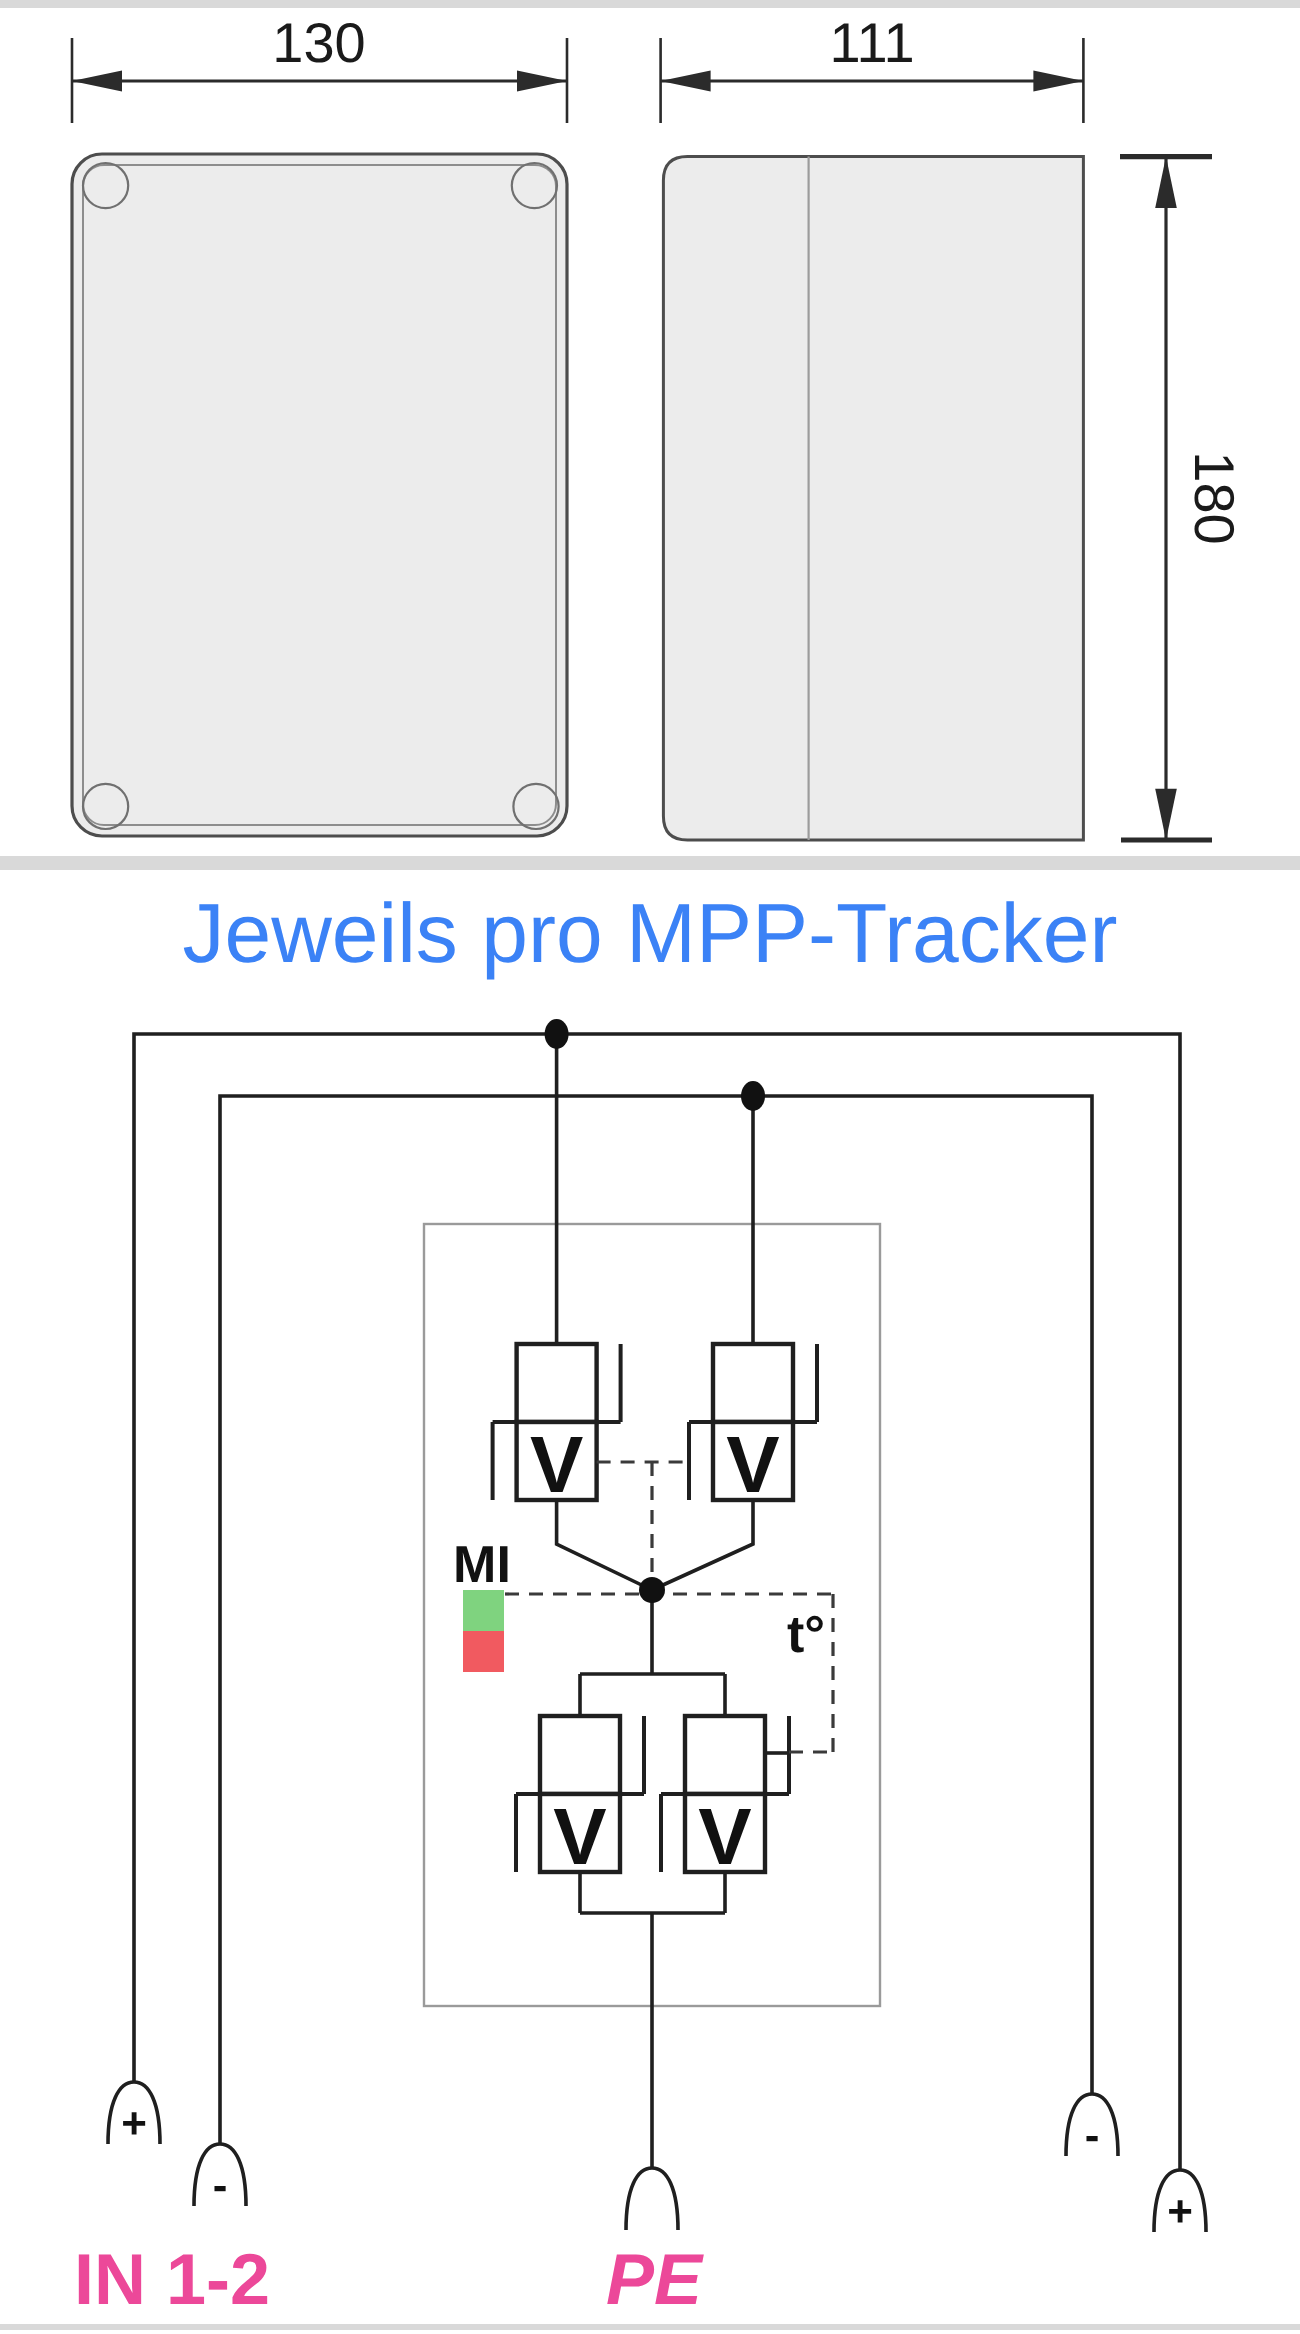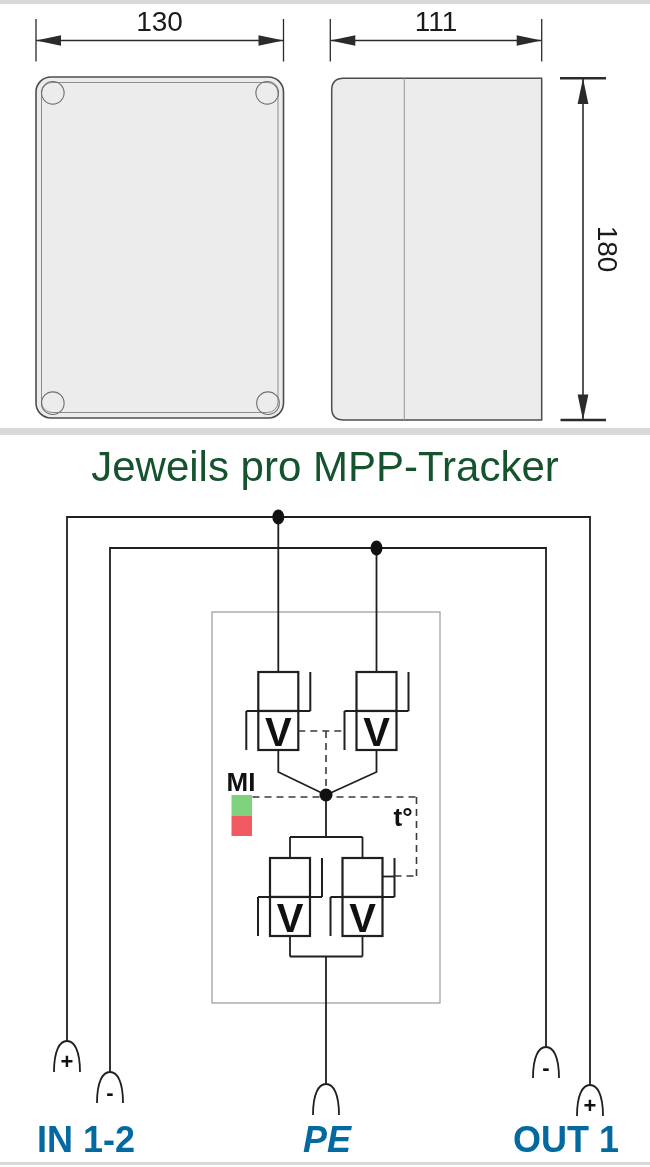--- a/index.html
+++ b/index.html
@@ -5,23 +5,23 @@
   html,body{margin:0;padding:0;background:#fff;}
   .page{position:relative;width:650px;height:1165px;background:#ffffff;overflow:hidden;
         font-family:"Liberation Sans","DejaVu Sans",sans-serif;color:#1a1a1a;}
   .sep{position:absolute;left:0;width:650px;background:#d9d9d9;}
   .sep.top{top:0;height:4px;}
   .sep.mid{top:428px;height:7px;}
   .sep.bot{top:1162px;height:5px;}
   .dim-svg{position:absolute;top:0;left:0;}
   .circuit-svg{position:absolute;top:490px;left:0;}
   .title{position:absolute;top:443px;left:0;width:650px;text-align:center;
-         font-size:42px;font-weight:400;letter-spacing:0;color:#14532d;}
+         font-size:42px;font-weight:400;letter-spacing:0;color:#3b82f6;}
   .term-label{position:absolute;top:1122px;width:160px;text-align:center;
-              font-size:36px;font-weight:700;color:#0369a1;line-height:1;}
+              font-size:36px;font-weight:700;color:#ec4899;line-height:1;}
   .term-label.in{left:6px;}
   .term-label.pe{left:247px;font-style:italic;}
   .term-label.out{left:486px;}
   svg text{font-family:"Liberation Sans","DejaVu Sans",sans-serif;fill:#111;}
   text.dimnum{font-size:28px;font-weight:400;fill:#1a1a1a;}
   text.vlabel{font-size:40px;font-weight:700;}
   text.small-bold{font-size:26px;font-weight:700;}
   text.sign{font-size:22px;font-weight:700;}
 </style>
 </head>
@@ -146,16 +146,15 @@
       <path d="M577 1116 C577 1095 582.5 1085 590 1085 C597.5 1085 603 1095 603 1116"></path>
     </g>
     <text class="sign" x="67" y="1069" text-anchor="middle">+</text>
     <text class="sign" x="110" y="1100" text-anchor="middle">-</text>
     <text class="sign" x="546" y="1075" text-anchor="middle">-</text>
     <text class="sign" x="590" y="1113" text-anchor="middle">+</text>
   </svg>
 
   <div class="term-label in">IN 1-2</div>
   <div class="term-label pe">PE</div>
-  <div class="term-label out">OUT 1</div>
 
   <div class="sep bot"></div>
 </div>
 
 </body></html>

